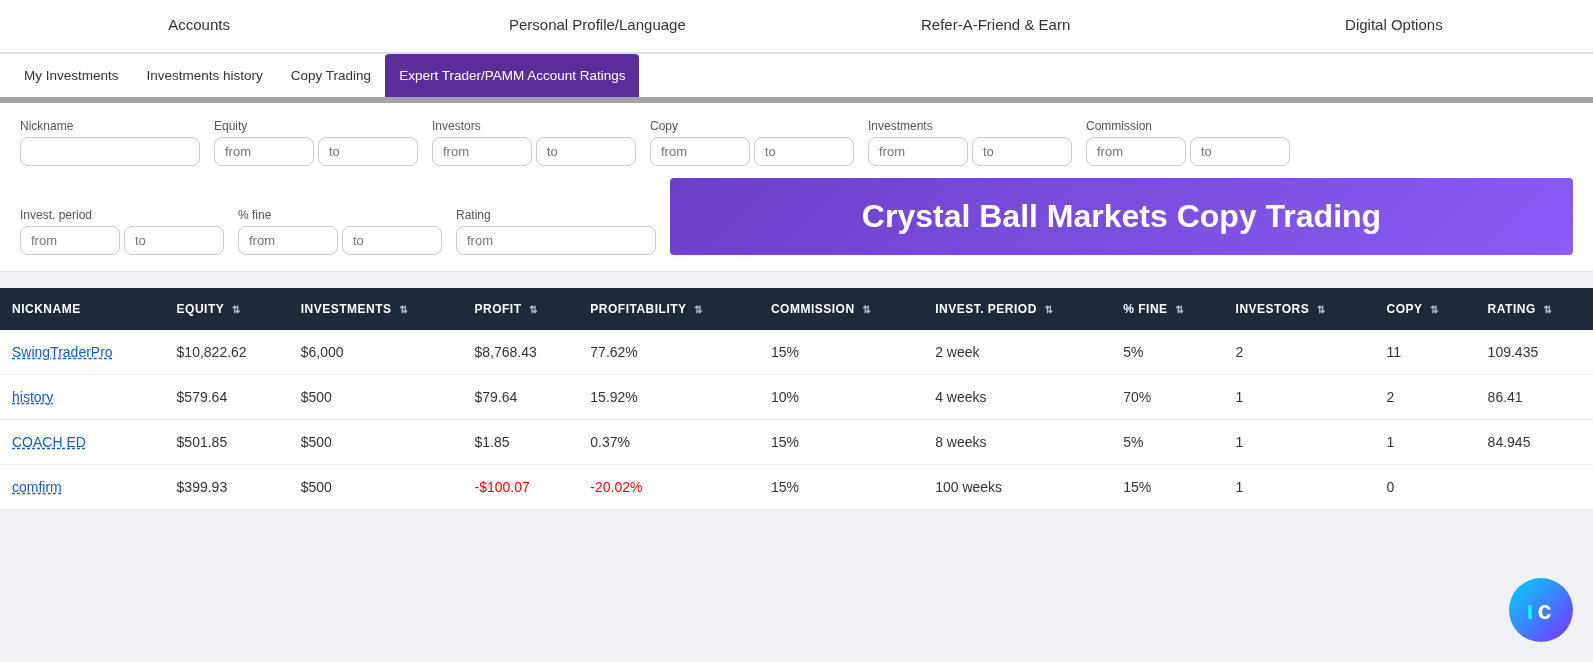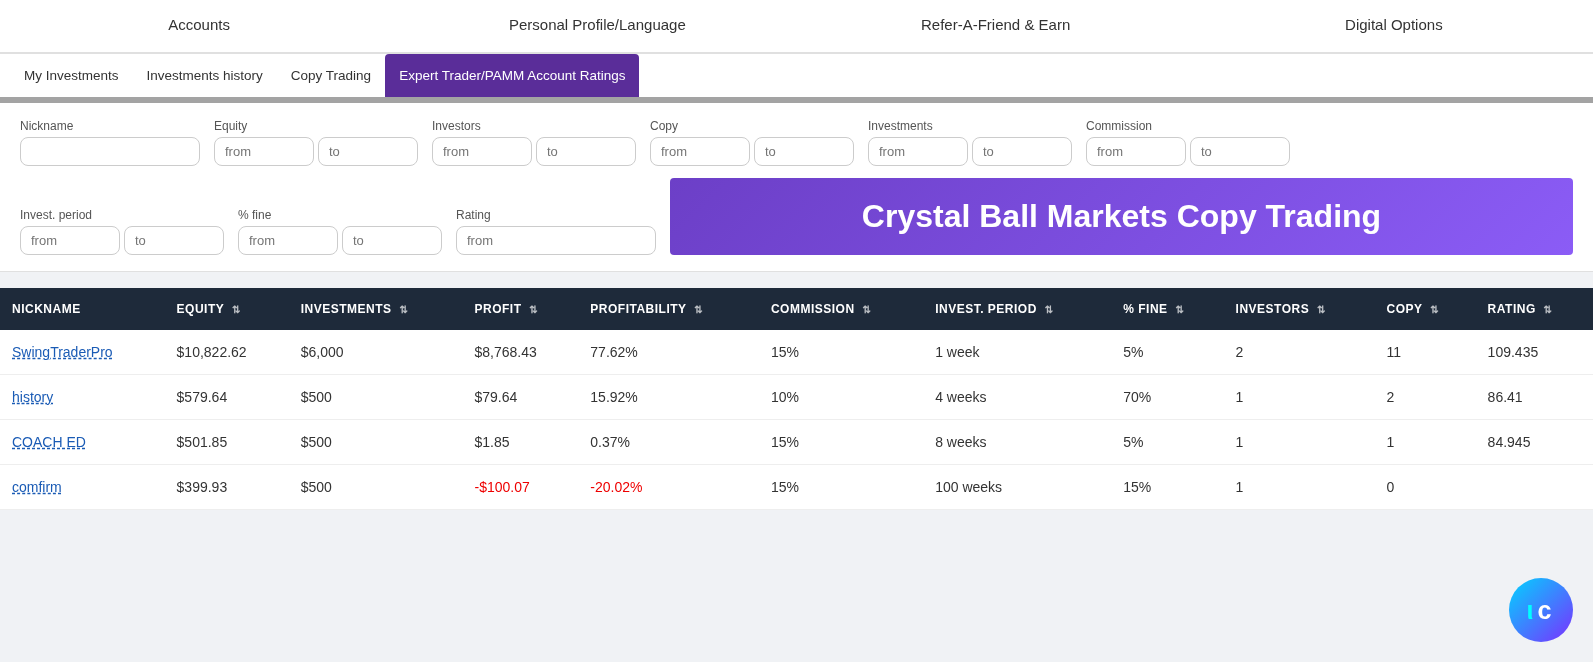--- a/index.html
+++ b/index.html
@@ -317,21 +317,21 @@
         </tr>
       </thead>
       <tbody id="table-body">
       <tr>
             <td class="trader-name"><a>SwingTraderPro</a></td>
             <td>$10,822.62</td>
             <td>$6,000</td>
             <td>$8,768.43</td>
             <td>77.62%</td>
             <td>15%</td>
-            <td>1 week</td>
+            <td>2 week</td>
             <td>5%</td>
             <td>2</td>
             <td>11</td>
             <td>109.435</td>
           </tr>
           <tr>
             <td class="trader-name"><a>history</a></td>
             <td>$579.64</td>
             <td>$500</td>
             <td>$79.64</td>

